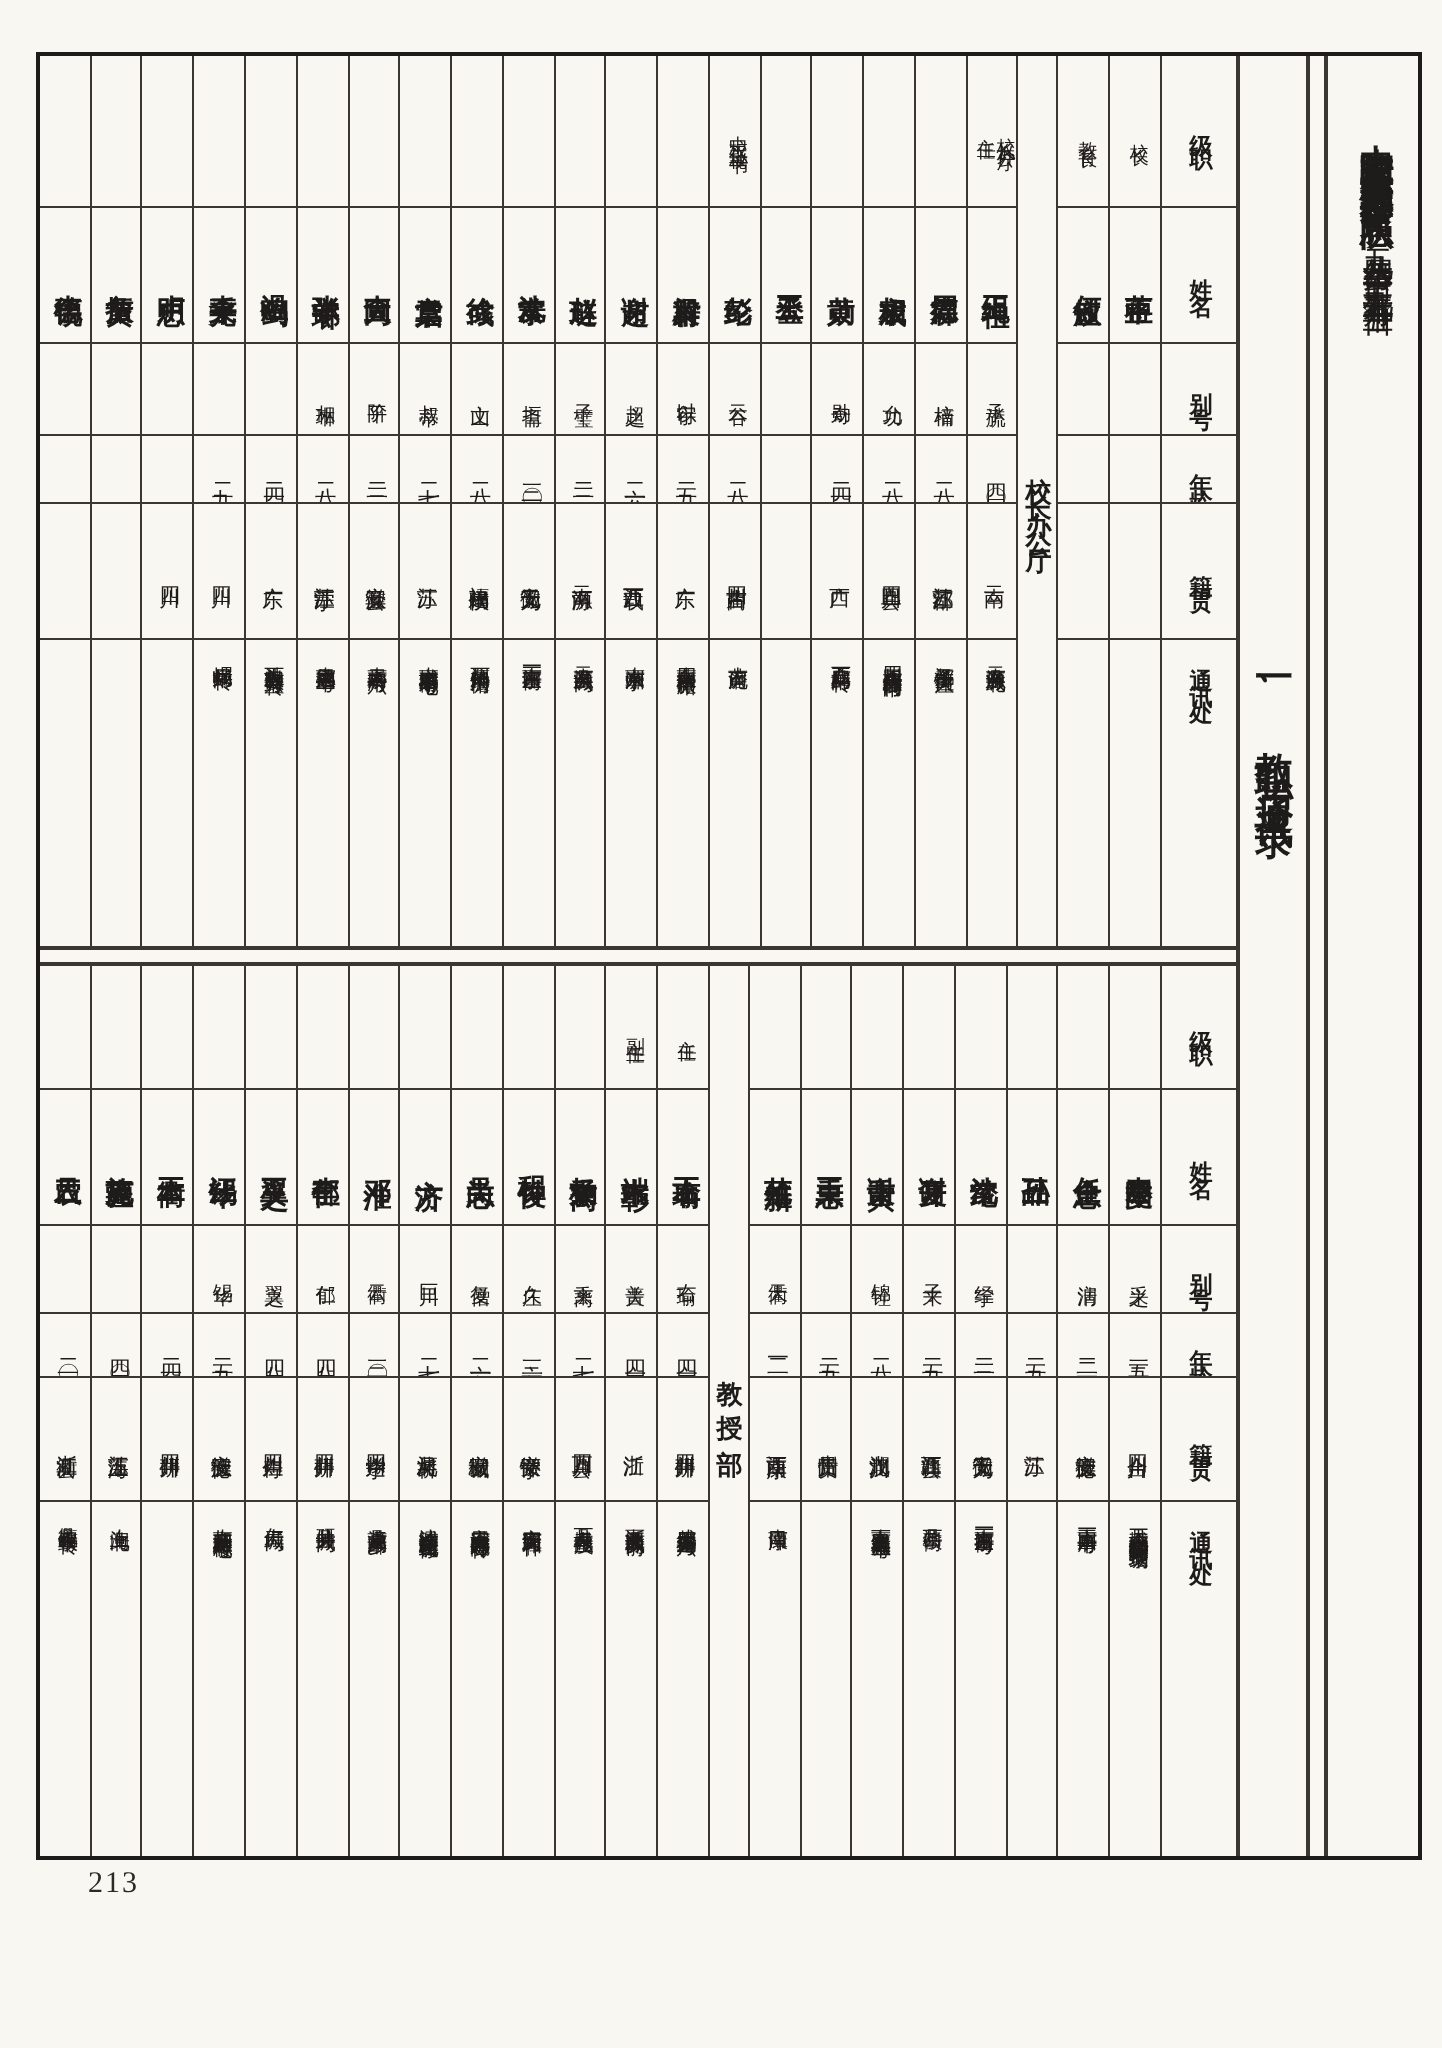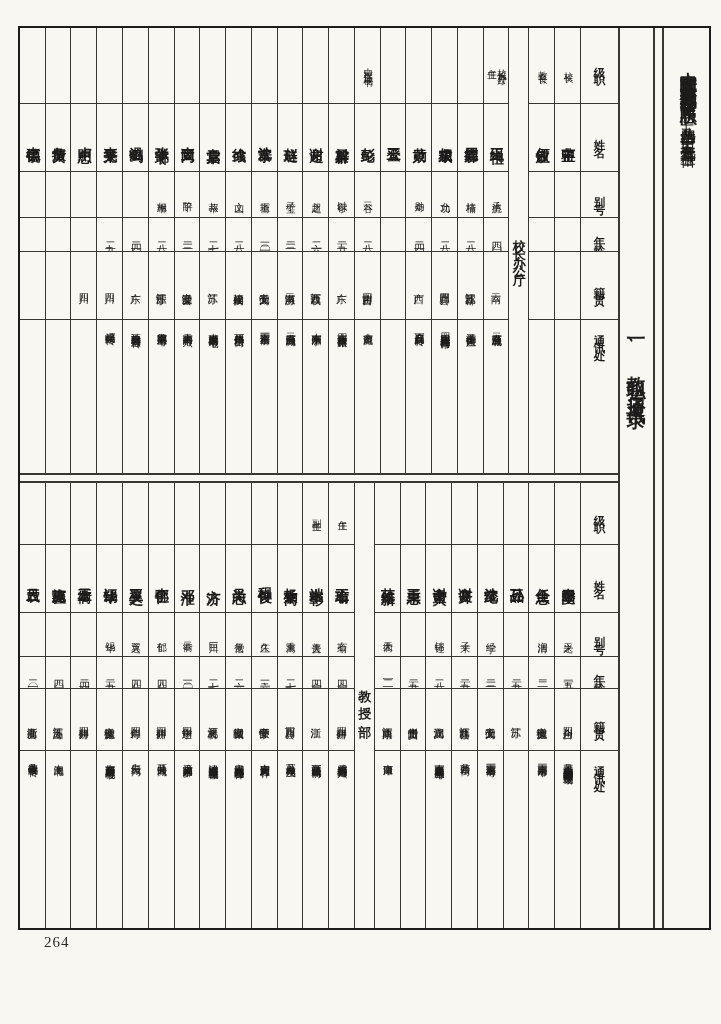--- a/index.html
+++ b/index.html
@@ -1008,14 +1008,14 @@
             </div>
             <div class="cell r-address">
               <span class="ctext f-address">衢县锦泰丰收转</span>
             </div>
           </div>
         </div>
 
     </div>
   </div>
 
-  <div class="pageno">264</div>
+  <div class="pageno">213</div>
 </div>
 
 </body></html>

